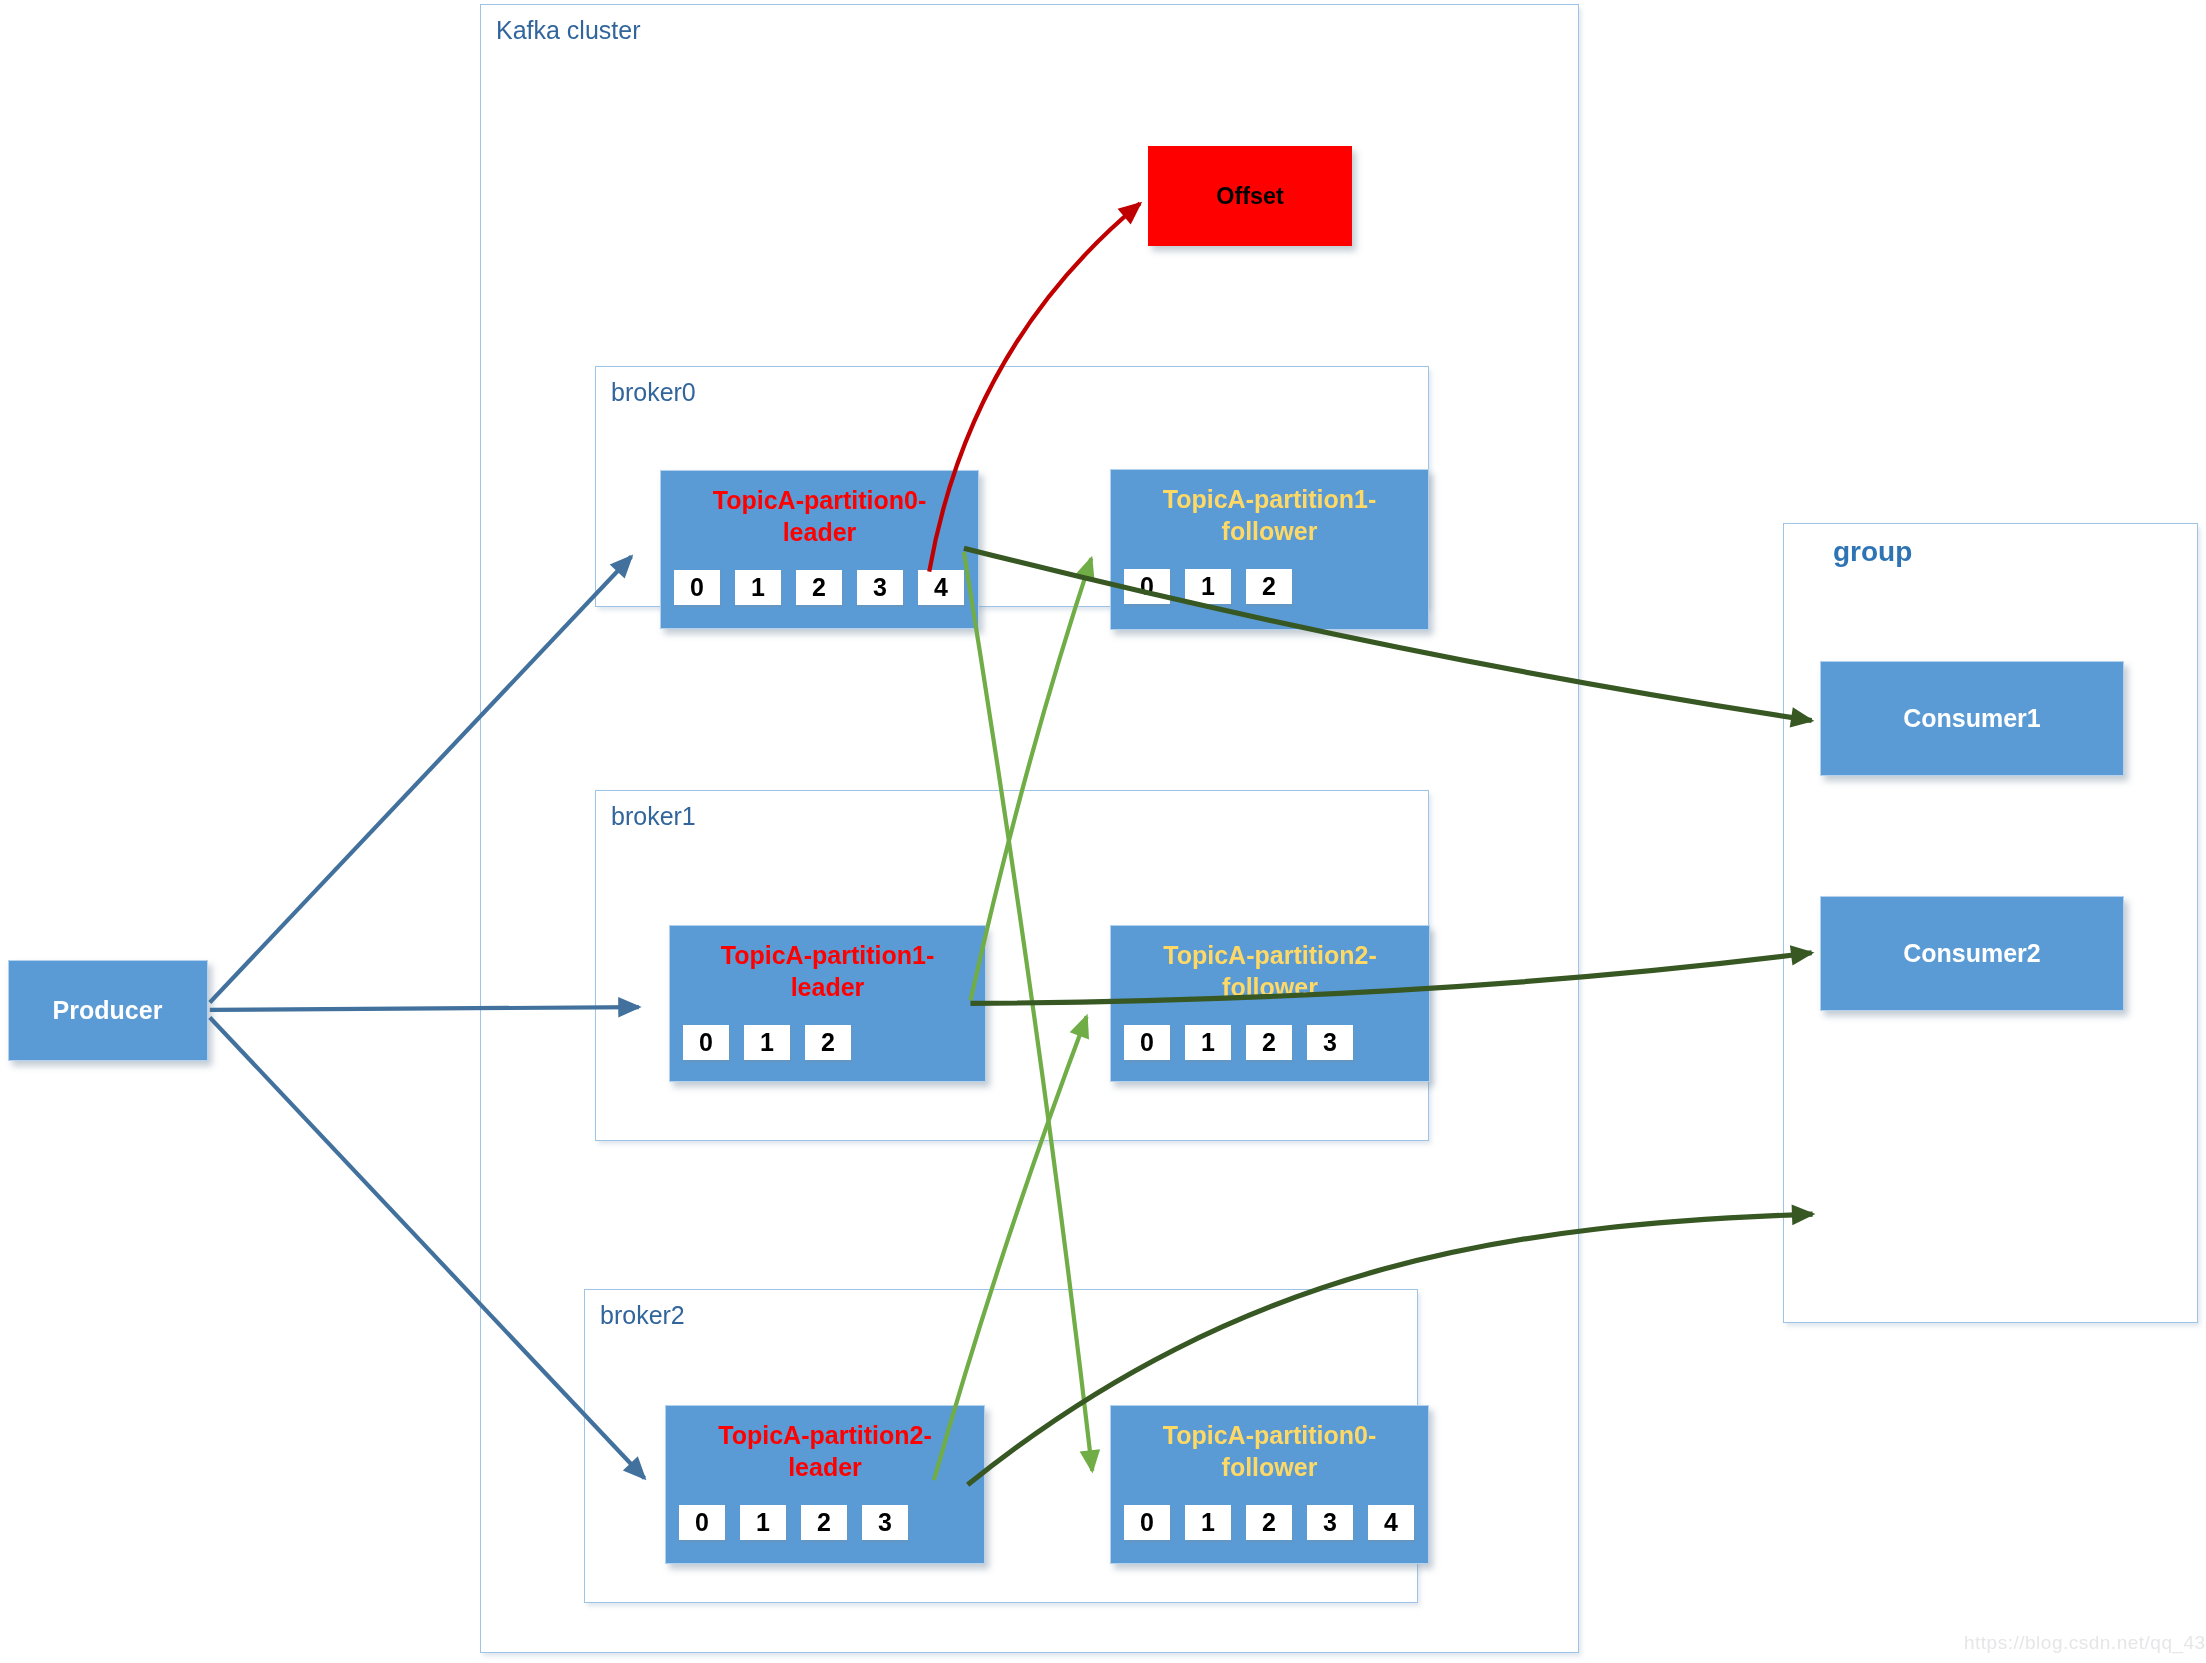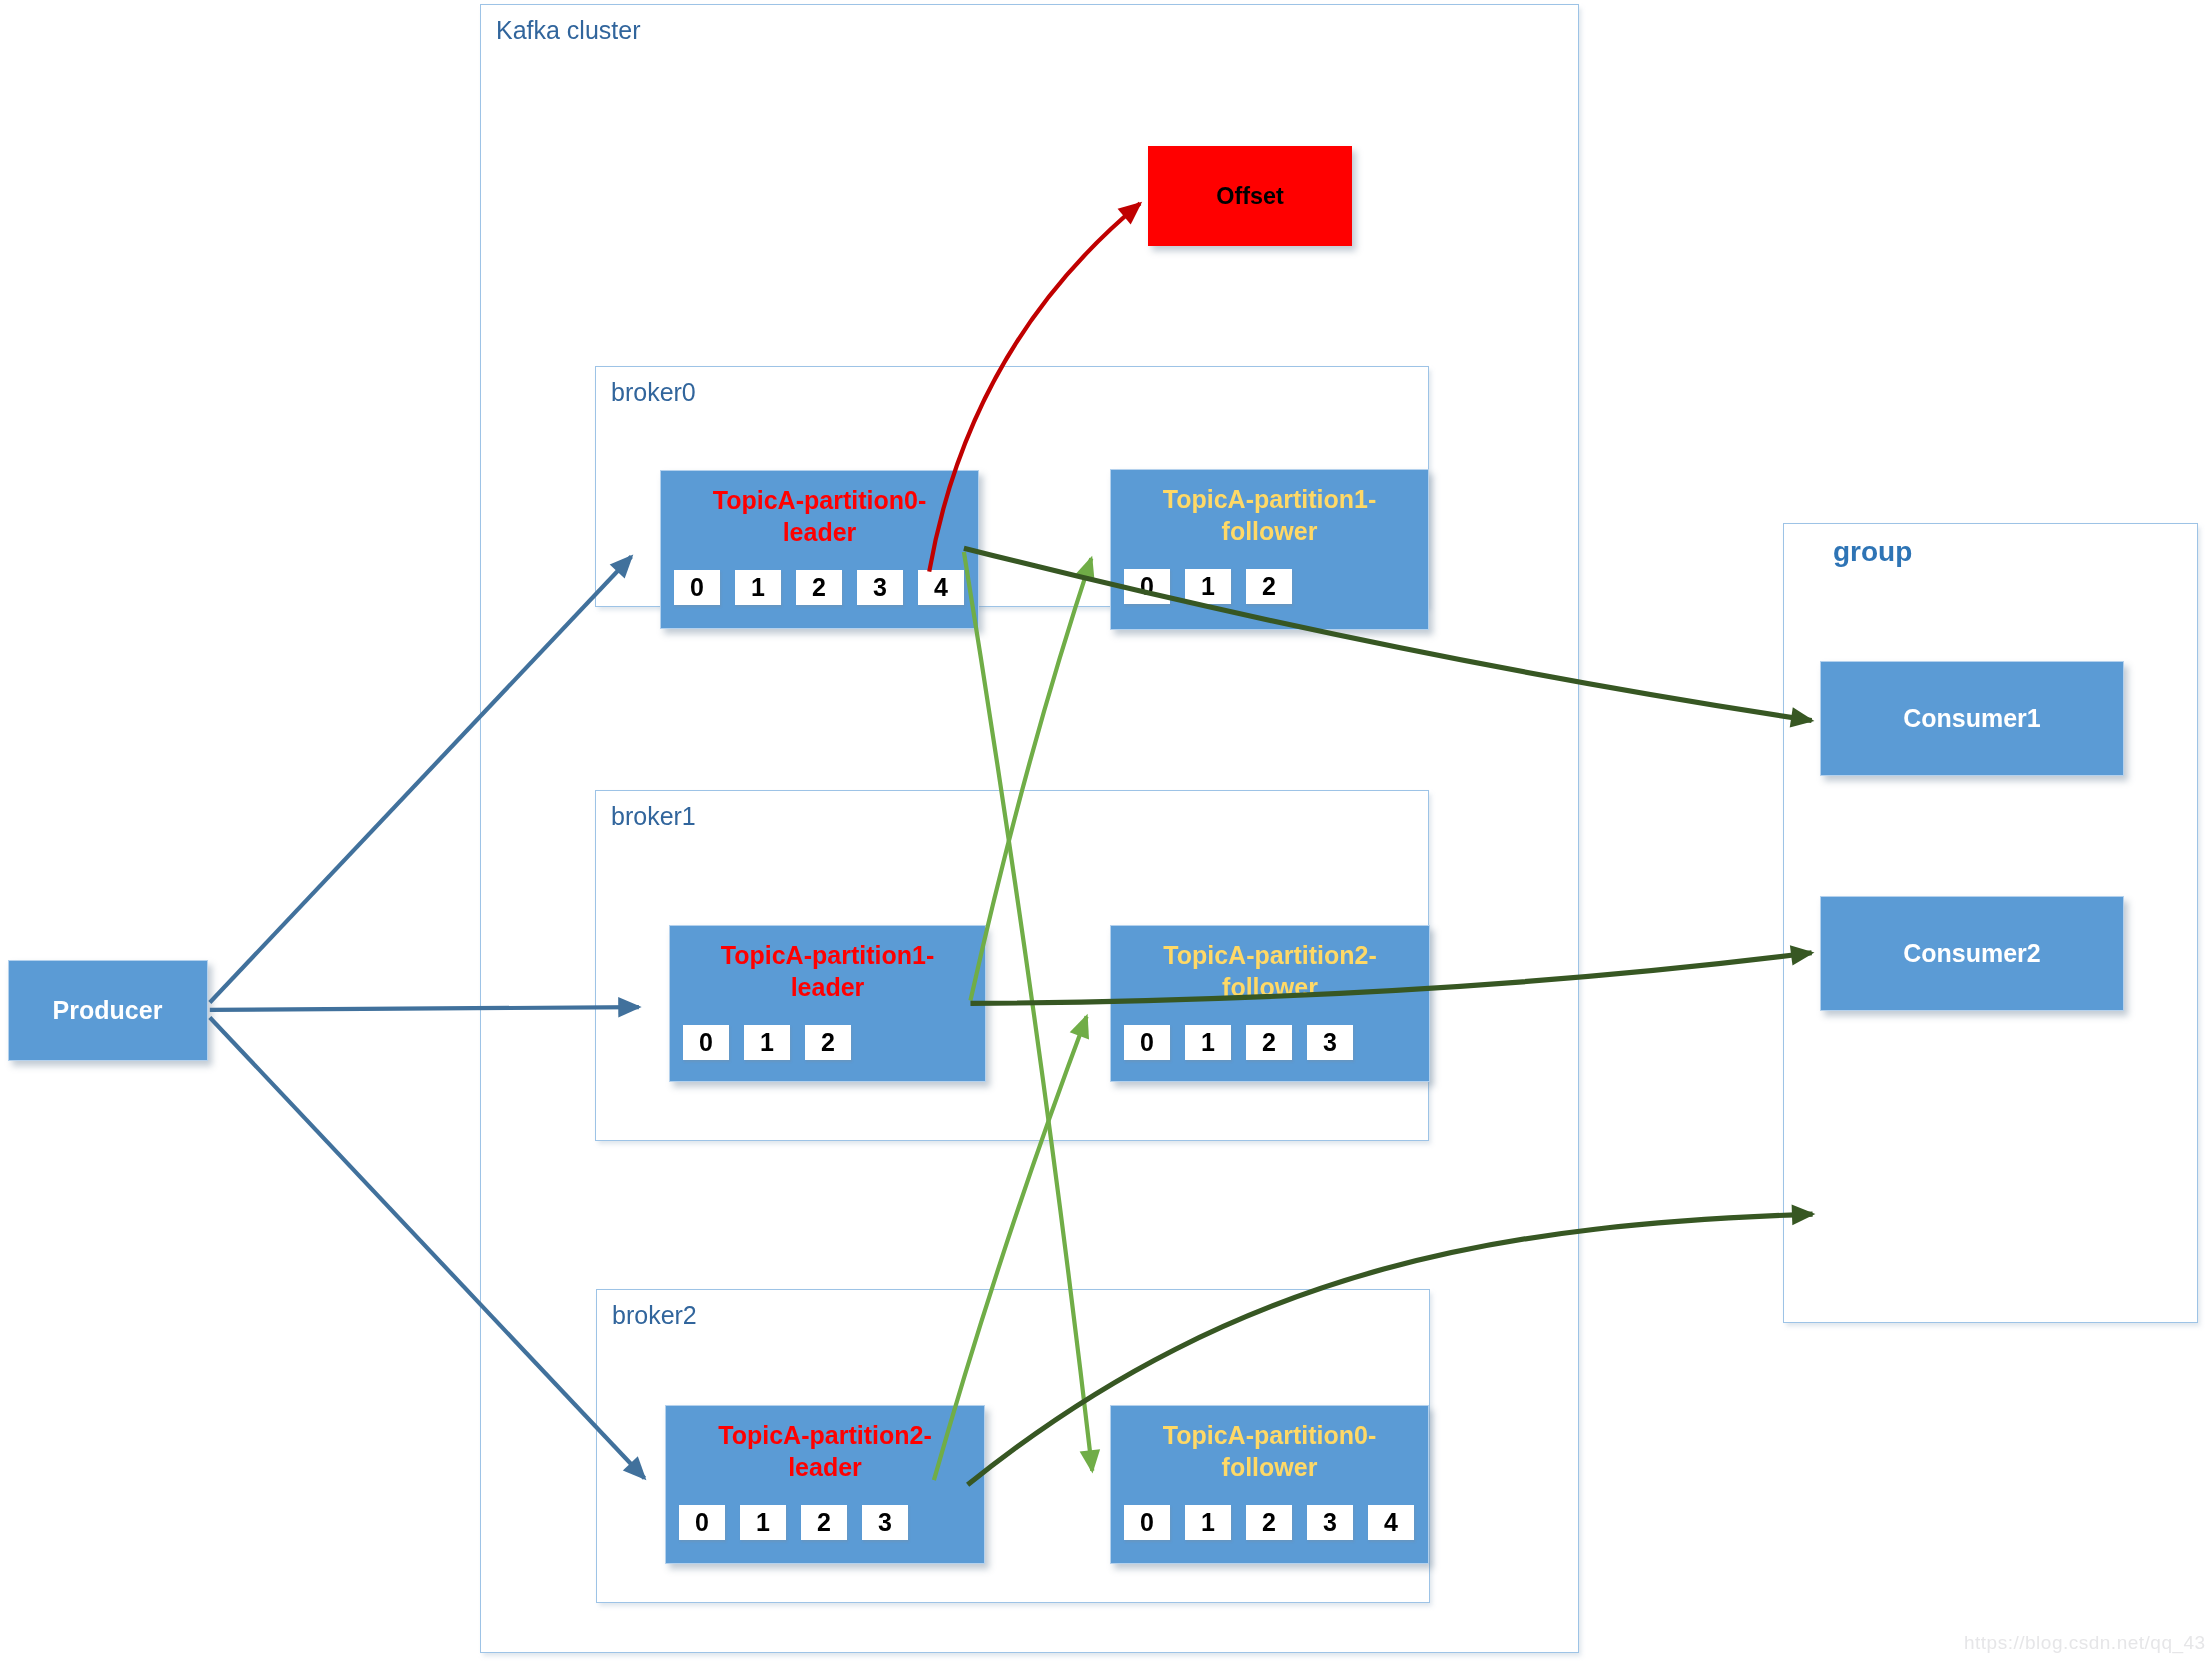--- a/index.html
+++ b/index.html
@@ -24,21 +24,21 @@
 
   
   .container{position:absolute;border:1.9px solid var(--container-border);background:transparent;z-index:1;
              box-shadow:2.8px 3.7px 4.7px rgba(160,180,200,0.35);}
   .clabel{position:absolute;left:15px;top:11.2px;font-size:25px;color:var(--label-blue);}
   .glabel{left:49px;top:12px;font-size:28px;font-weight:bold;color:var(--group-label-blue);}
 
   .kafka{left:480px;top:3.7px;width:1099px;height:1649px;}
   .b0{left:595px;top:366px;width:834px;height:241px;text-align:center;}
   .b1{left:595px;top:790px;width:834px;height:351px;}
-  .b2{left:596px;top:1289px;width:834px;height:314px;}
+  .b2{left:584px;top:1289px;width:834px;height:314px;}
   .groupbox{left:1783px;top:523px;width:415px;height:800px;}
 
   
   .solid{position:absolute;background:var(--box-blue);z-index:2;border:0.9px solid rgba(190,215,240,.9);
          box-shadow:3.7px 4.7px 6.6px rgba(120,140,160,0.45);
          display:flex;align-items:center;justify-content:center;color:#fff;}
   .producer{left:7.5px;top:960px;width:200px;height:101px;font-size:25px;font-weight:bold;}
   .consumer{width:304px;height:115px;font-weight:bold;font-size:25px;}
   .c1{left:1820px;top:661px;}
   .c2{left:1820px;top:896px;}

